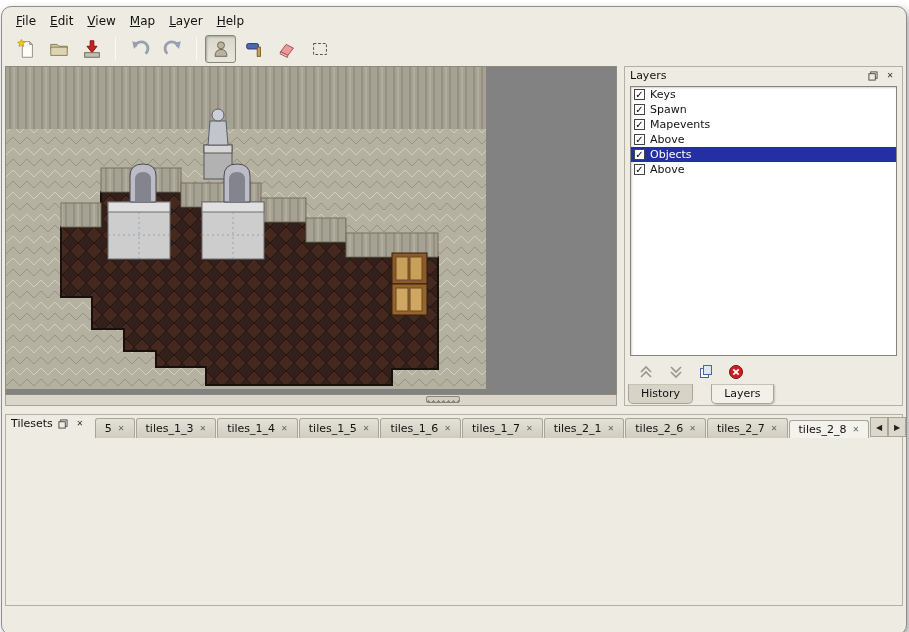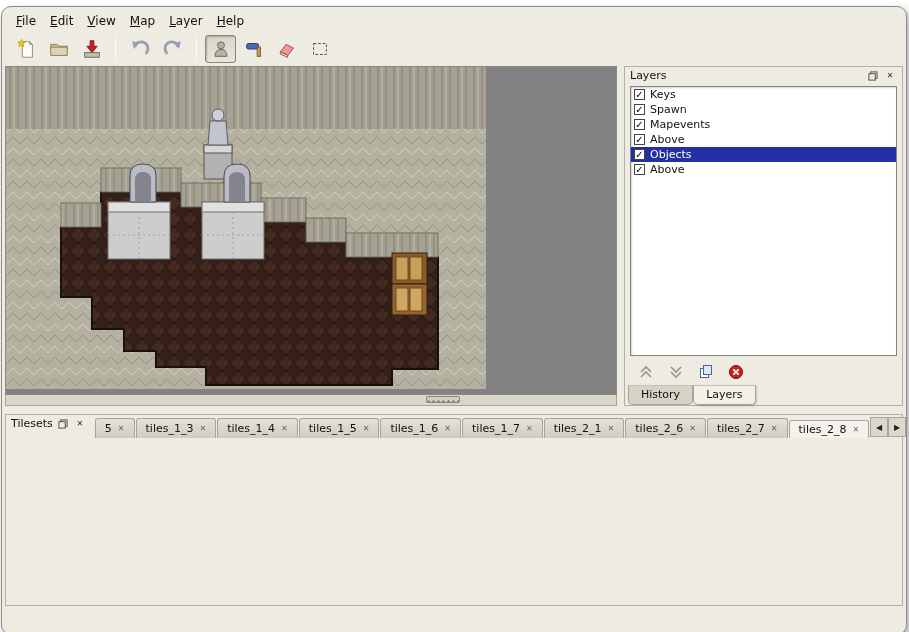--- a/index.html
+++ b/index.html
@@ -45,21 +45,21 @@
     background-image:radial-gradient(#777 .8px,transparent 1px);background-size:3.5px 3.5px;
     background-position:2px 2px;}
   .layers-list{flex:1;margin:2px 5px 3px;background:#fff;border:1px solid #87837a;
     box-shadow:inset 1px 1px 2px rgba(0,0,0,.18);overflow:hidden;font-size:11px;}
   .layer-row{display:flex;align-items:center;height:15px;gap:5px;padding:0 3px;}
   .layer-row.selected{color:#fff;}
   .cb{width:11px;height:11px;flex:none;background:#fff;border:1px solid #444;
     font-size:10px;line-height:9px;text-align:center;color:#000;font-weight:bold;}
   .layers-toolbar{height:25px;display:flex;align-items:center;gap:12px;padding:0 12px;}
   .lt-btn{width:18px;height:18px;display:flex;align-items:center;justify-content:center;}
-  .dock-tabs{height:21px;display:flex;gap:0;padding:0 3px;align-items:center;}
+  .dock-tabs{height:21px;display:flex;gap:18px;padding:0 3px;align-items:flex-start;}
   .dtab{font-size:11px;padding:2px 12px 3px;border:1px solid #a8a49a;border-top:1px solid #c6c2b6;
     background:#d7d3c7;border-radius:0 0 5px 5px;}
   .dtab.active{background:#f2f0e8;box-shadow:1px 1px 2px rgba(0,0,0,.18);}
   
   .hsplitter{height:8px;}
   
   .tilesets-dock{height:192px;display:flex;flex-direction:row;}
   .ts-tabbar{height:23px;display:flex;align-items:flex-end;padding:0 3px;}
   .ts-tab{display:flex;align-items:center;gap:6px;font-size:11px;height:20px;padding:0 9px;
     border:1px solid #a8a49a;border-bottom:none;border-radius:3px 3px 0 0;margin-right:1px;

